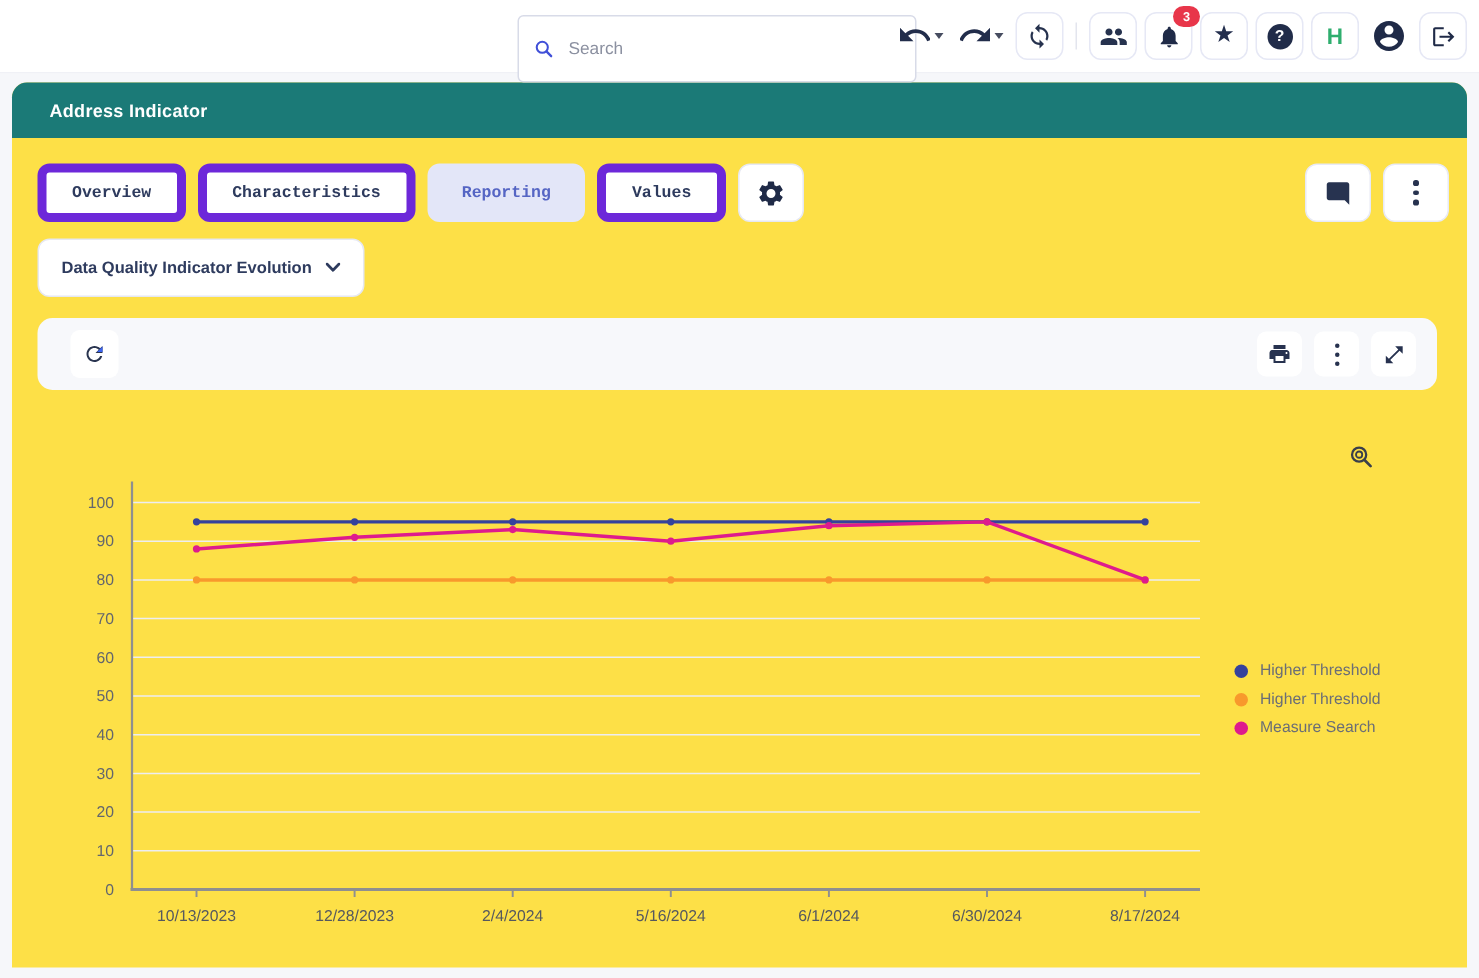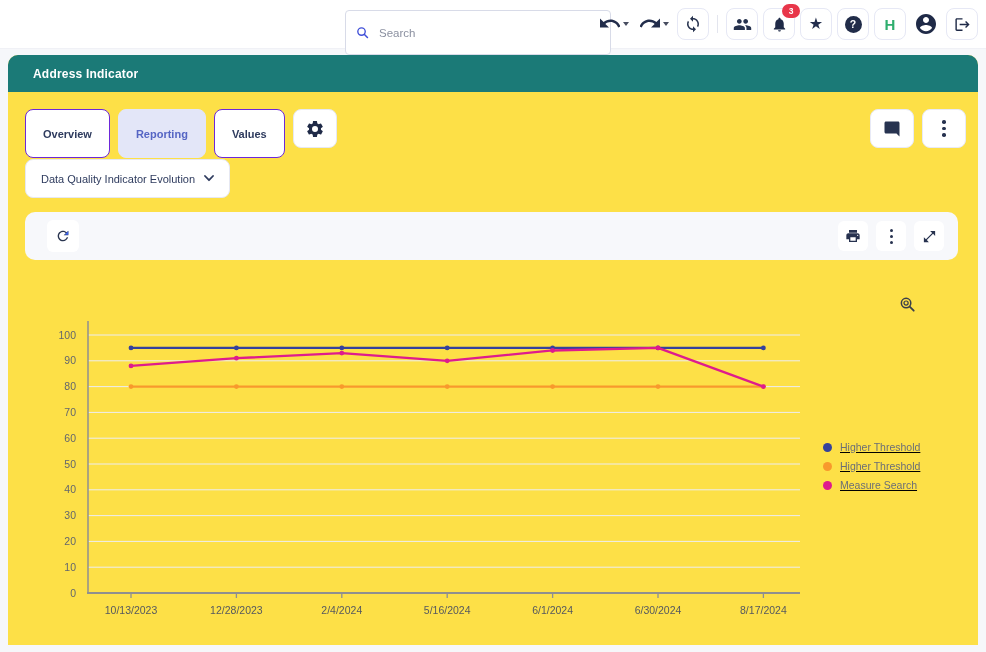--- a/index.html
+++ b/index.html
@@ -23,47 +23,47 @@
     font-weight:bold;display:flex;align-items:center;justify-content:center;}
   .hlogo{font-size:15px;font-weight:800;color:#2fae6e;}
   .star{font-size:16px;color:#232e4d;line-height:1;}
 
   .card{position:absolute;left:8px;top:55px;width:970px;height:590px;background:#fde047;
     border-radius:10px 10px 0 0;}
   .card-header{height:37px;background:#1b7a77;border-radius:10px 10px 0 0;display:flex;align-items:center;}
   .card-title{color:#ffffff;font-size:12px;font-weight:bold;padding-left:25px;letter-spacing:.2px;}
 
   .tabs-row{position:absolute;left:17px;top:54px;display:flex;gap:8px;}
-  .tab{height:49px;padding:0 17px;border:1px solid #6d28d9;border-radius:8px;background:#fff;
-    display:flex;align-items:center;font-size:11px;font-weight:bold;color:#2e3b5e;cursor:pointer;box-sizing:border-box;}
+  .tab{height:39px;padding:0 17px;border:6px solid #6d28d9;border-radius:8px;background:#fff;
+    display:flex;align-items:center;font-size:11px;font-weight:bold;color:#2e3b5e;cursor:pointer;box-sizing:border-box;font-family:Liberation Mono, monospace;}
   .tab.active{background:#e3e6f8;border-color:#e3e6f8;color:#5565c4;}
   .gearbtn{width:44px;height:39px;border:1px solid #e6e8f2;border-radius:8px;background:#fff;
     display:flex;align-items:center;justify-content:center;cursor:pointer;box-sizing:border-box;}
   .right-actions{position:absolute;right:12px;top:54px;display:flex;gap:8px;}
   .actionbtn{width:44px;height:39px;border:1px solid #e8eaf6;border-radius:8px;background:#fff;
     display:flex;align-items:center;justify-content:center;cursor:pointer;box-sizing:border-box;}
   .kebab{display:flex;flex-direction:column;gap:3px;}
   .kebab i{width:3.5px;height:3.5px;border-radius:50%;background:#27324f;}
 
   .dropdown-btn{position:absolute;left:17px;top:104px;height:39px;padding:0 15px;border:1px solid #e6e8f2;
-    border-radius:8px;background:#fff;display:flex;align-items:center;gap:9px;font-size:11px;font-weight:normal;
+    border-radius:8px;background:#fff;display:flex;align-items:center;gap:9px;font-size:11px;font-weight:bold;
     color:#2e3b5e;cursor:pointer;box-sizing:border-box;}
 
   .toolbar{position:absolute;left:17px;top:157px;width:933px;height:48px;background:#f7f8fb;border-radius:10px;}
   .toolbtn{position:absolute;width:32px;height:32px;background:#fff;border-radius:6px;display:flex;
     align-items:center;justify-content:center;cursor:pointer;}
   .tool-right{position:absolute;right:14px;top:9px;display:flex;gap:8px;}
   .tool-right .toolbtn{position:static;width:30px;height:30px;}
 
   .chart-zoom{position:absolute;left:886px;top:236px;width:26px;height:26px;display:flex;
     align-items:center;justify-content:center;cursor:pointer;}
   .chart-wrap{position:absolute;left:0;top:248px;width:830px;height:335px;}
   svg text{font-family:"Liberation Sans",sans-serif;}
   .legend{position:absolute;left:815px;top:386px;display:flex;flex-direction:column;gap:7px;}
-  .legend-item{display:flex;align-items:center;gap:8px;cursor:pointer;text-decoration:underline;}
+  .legend-item{display:flex;align-items:center;gap:8px;cursor:pointer;}
   .legend-dot{width:9px;height:9px;border-radius:50%;flex:none;}
   .legend-label{font-size:10.5px;color:#6b6e76;}
 </style>
 </head>
 <body>
 
 <div class="topbar">
   <div class="search">
     <span style="display:flex;">
       <svg width="13" height="13" viewBox="0 0 20 20">
@@ -141,20 +141,23 @@
 </div>
 
 <div class="card">
   <div class="card-header">
     <span class="card-title">Address Indicator</span>
   </div>
 
   <div class="tabs-row">
     <div class="tab">
         <span>Overview</span>
+      </div>
+    <div class="tab">
+        <span>Characteristics</span>
       </div>
     <div class="tab active">
         <span>Reporting</span>
       </div>
     <div class="tab">
         <span>Values</span>
       </div>
     <div class="gearbtn">
       <span style="display:flex;">
         <svg width="20" height="20" viewBox="0 0 24 24">

